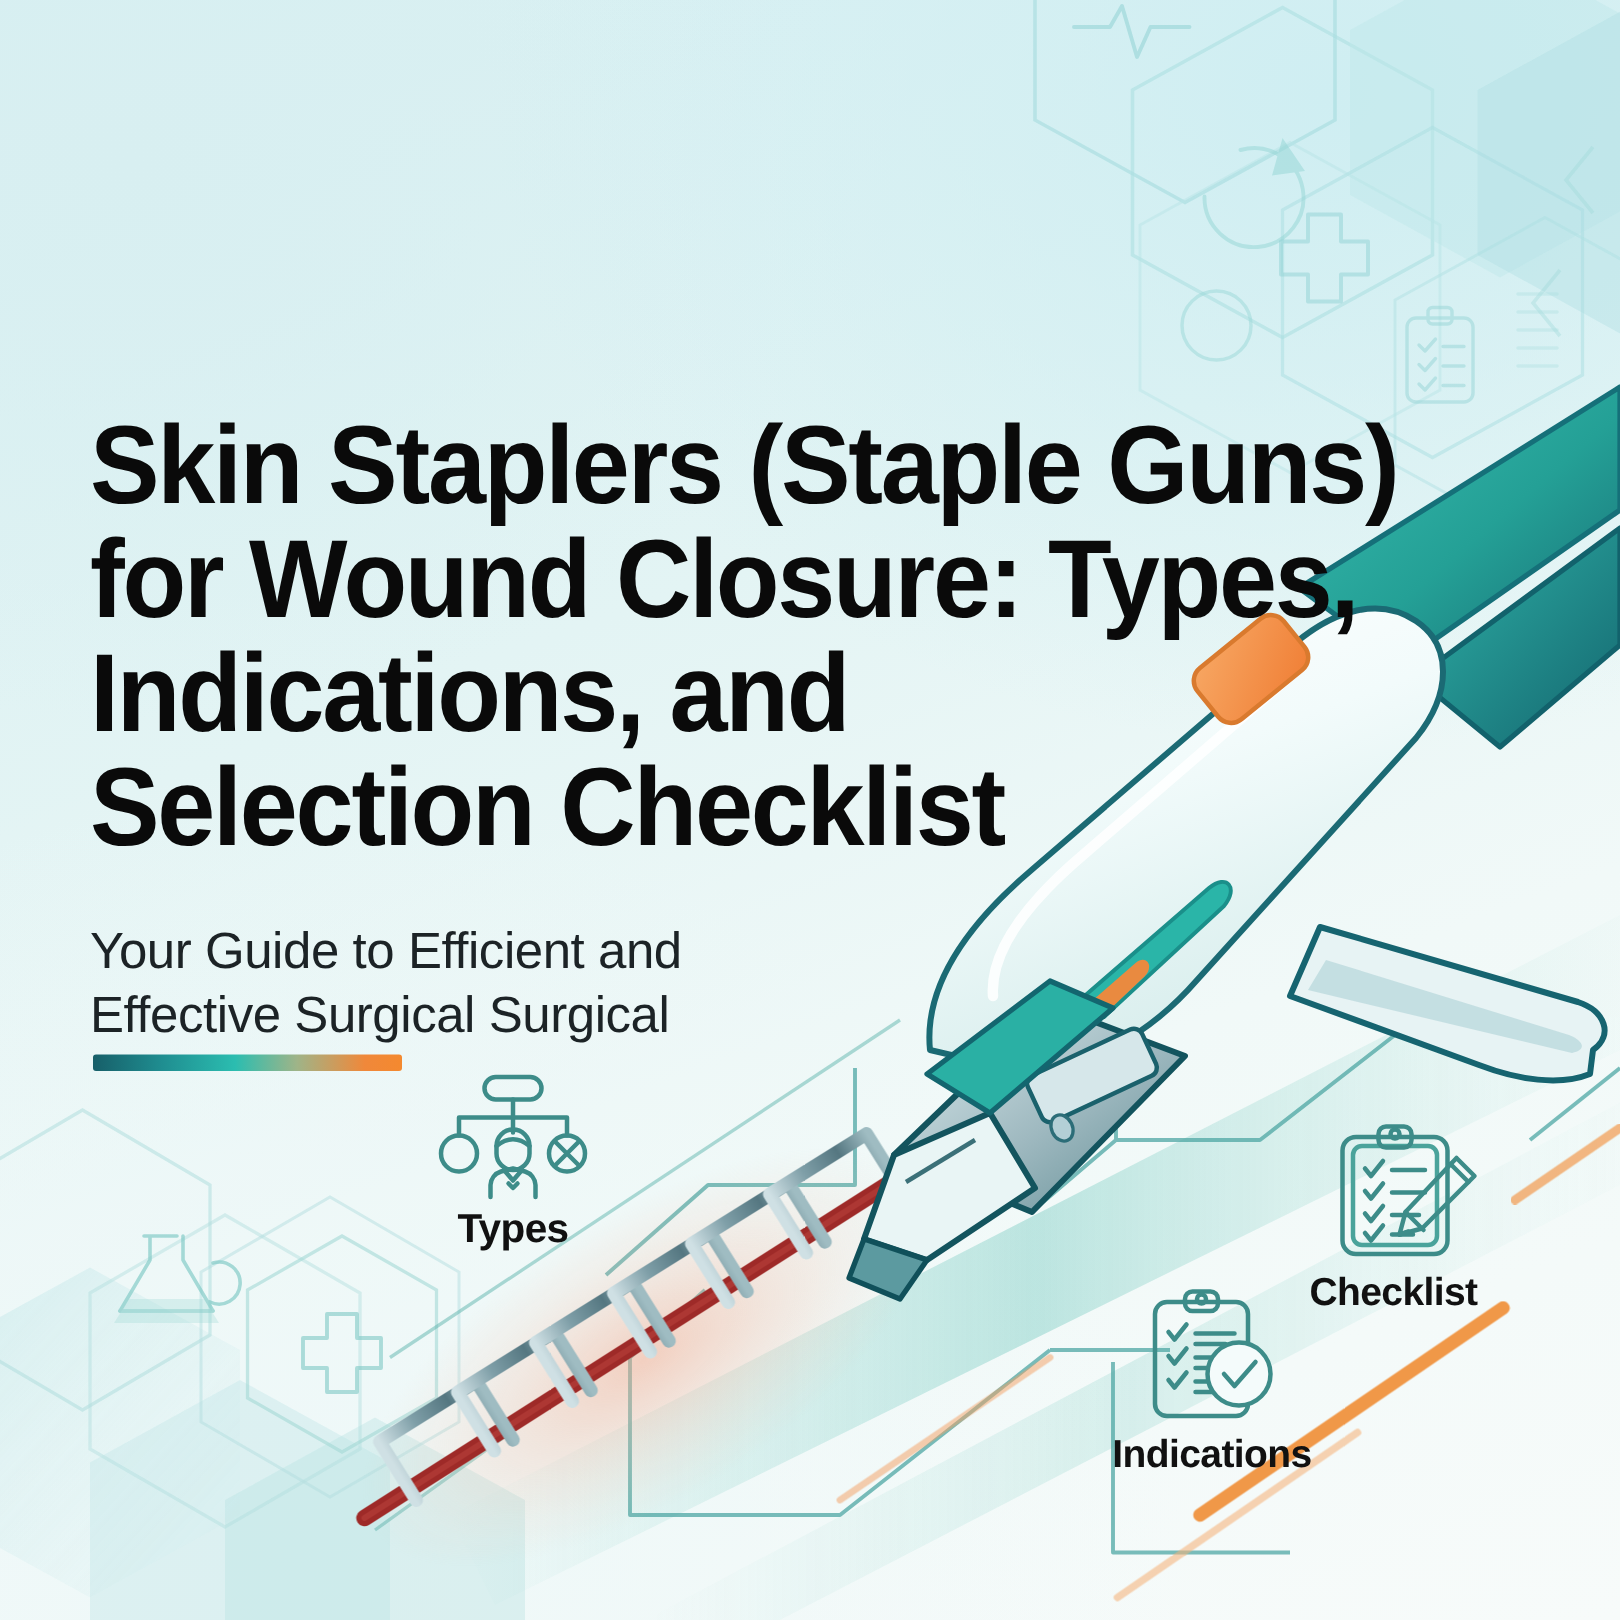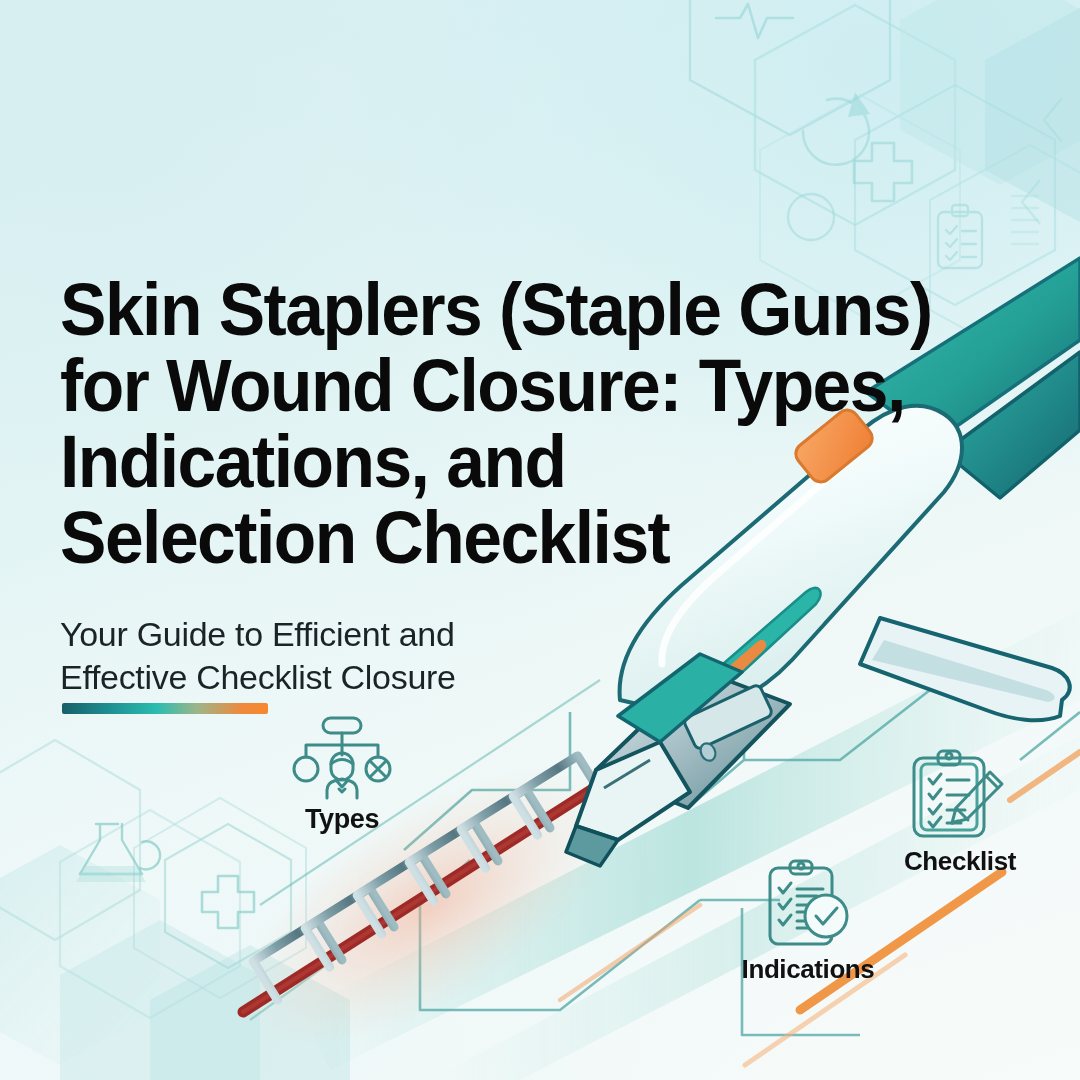--- a/index.html
+++ b/index.html
@@ -56,21 +56,21 @@
 
   
   .feature{position:absolute;text-align:center;}
   .feature .flabel{
     font-weight:bold;color:#111;letter-spacing:-.4px;margin-top:4px;
   }
   #feat-types{left:283px;top:716px;width:118px;}
   #feat-types .flabel{font-size:27px;}
   #feat-indications{left:730px;top:858px;width:156px;}
   #feat-indications .flabel{font-size:26px;}
-  #feat-checklist{left:880px;top:748px;width:136px;text-align:right;}
+  #feat-checklist{left:861px;top:748px;width:136px;}
   #feat-checklist .flabel{font-size:26px;}
 
   svg{display:block;overflow:visible;}
 </style>
 </head>
 <body>
 
 <div id="poster">
 
   <svg class="bg-layer" width="1080" height="1080" viewBox="0 0 1080 1080">
@@ -287,21 +287,21 @@
 
   <h1 class="headline">
     <span class="ln">Skin Staplers (Staple Guns)</span>
     <span class="ln">for Wound Closure: Types,</span>
     <span class="ln">Indications, and</span>
     <span class="ln">Selection Checklist</span>
   </h1>
 
   <p class="subtitle">
     <span class="ln">Your Guide to Efficient and</span>
-    <span class="ln">Effective Checklist Closure</span>
+    <span class="ln">Effective Surgical Surgical</span>
   </p>
 
   <div class="accent-bar"></div>
 
   <div class="feature" id="feat-types">
     <svg width="118" height="84" viewBox="0 0 118 84">
       <g fill="none" stroke="#3d8c89" stroke-width="3" stroke-linecap="round" stroke-linejoin="round">
         <rect x="40" y="2" width="38" height="15" rx="7.5"></rect>
         <path d="M59 17 v12 M23 29 h72 M23 29 v12 M59 29 v10 M95 29 v12"></path>
         <circle cx="23" cy="53" r="12"></circle>

